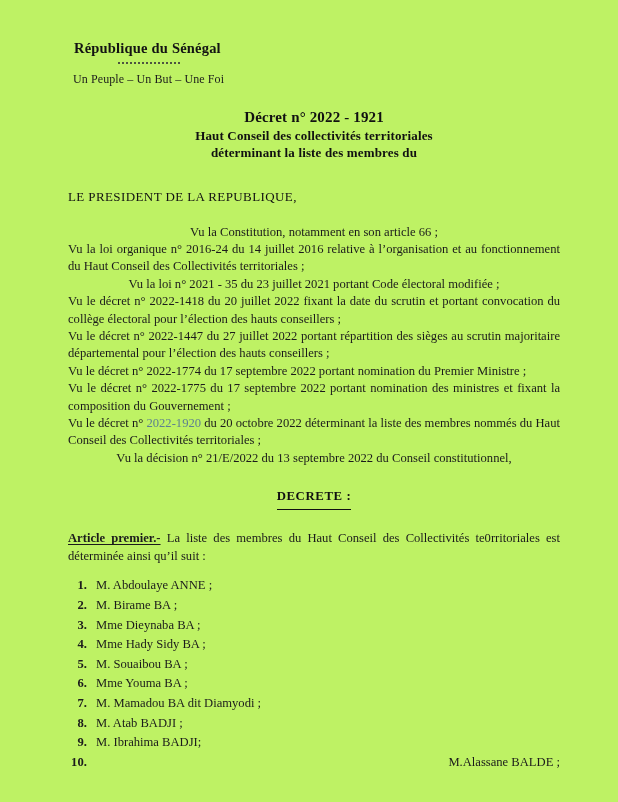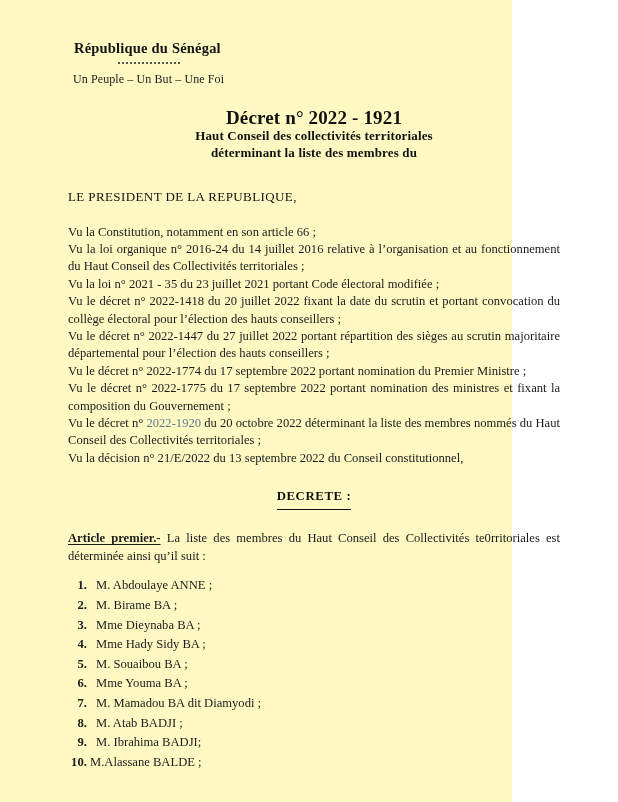--- a/index.html
+++ b/index.html
@@ -10,23 +10,23 @@
     width: 618px;
     height: 802px;
     background: #ffffff;
     font-family: "Liberation Serif", "DejaVu Serif", serif;
     color: #1a1a1a;
     overflow: hidden;
     position: relative;
   }
   .page {
     position: relative;
-    width: 512px;
+    width: 618px;
     height: 802px;
-    background: #fef9c3;
+    background: #bef264;
     padding: 0;
     box-sizing: border-box;
   }
   .content {
     position: absolute;
     left: 68px;
     top: 40px;
     width: 492px;
   }
 
@@ -58,21 +58,21 @@
     text-align: center;
     font-weight: bold;
     font-size: 13px;
     line-height: 17.5px;
     color: #111;
   }
   .decree-title .tline {
     display: block;
     letter-spacing: 0.15px;
   }
-  .decree-title .tline1 { font-size: 19px; }
+  .decree-title .tline1 { font-size: 15px; }
 
   
   .president {
     margin-top: 27px;
     text-align: left;
     font-weight: normal;
     font-size: 13px;
     letter-spacing: 0.4px;
     color: #111;
   }
@@ -83,21 +83,21 @@
     font-size: 12.6px;
     line-height: 17.4px;
     text-align: justify;
     color: #1b1b1b;
   }
   .vu-line {
     margin: 0;
     text-align: justify;
     text-justify: inter-word;
   }
-  .vu-line.nojust { text-align: left; }
+  .vu-line.nojust { text-align: center; }
   .hl-ref {
     color: #5d7f91;
   }
 
   
   .decrete {
     margin-top: 22px;
     text-align: center;
     font-weight: bold;
     font-size: 12.8px;
@@ -133,20 +133,21 @@
   }
   ol.members li {
     padding-left: 6px;
     font-weight: normal;
   }
   ol.members li::marker {
     font-weight: bold;
   }
   ol.members li.tight {
     padding-left: 0px;
+    text-align: right;
   }
 </style>
 </head>
 <body>
 
 <div class="page">
   <div class="content">
 
     <div>
       <div class="republic">République du Sénégal</div>

